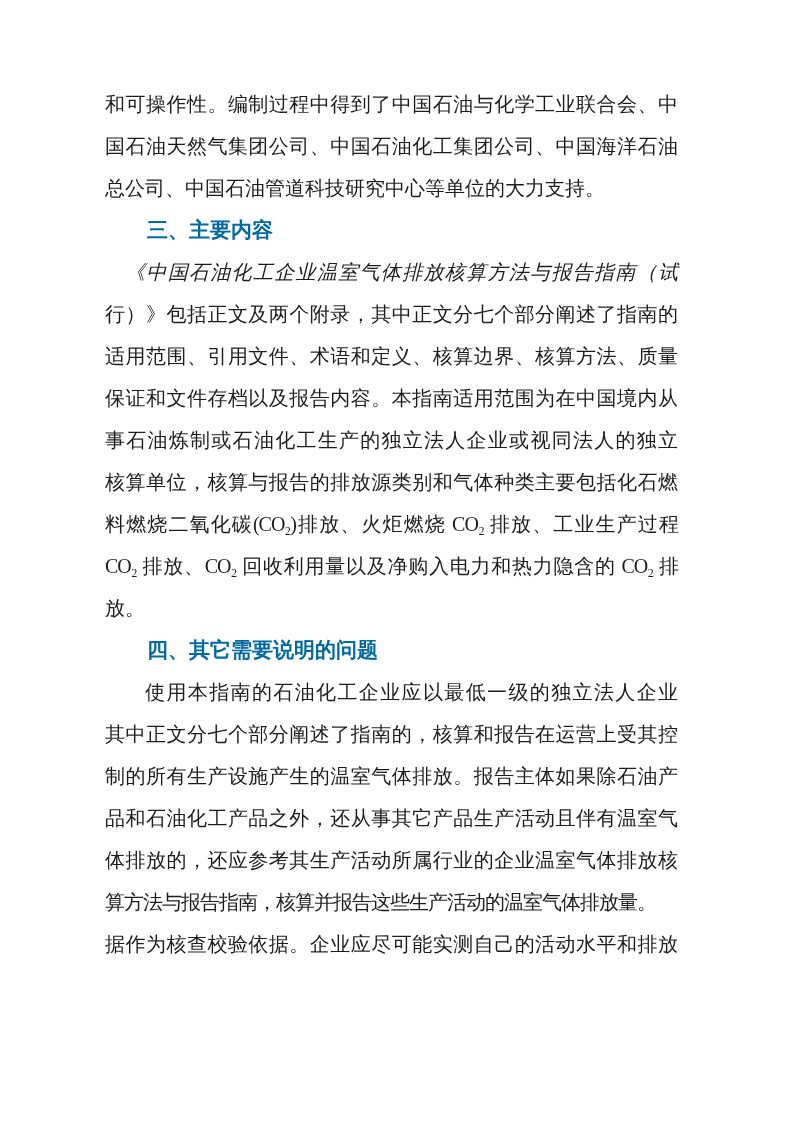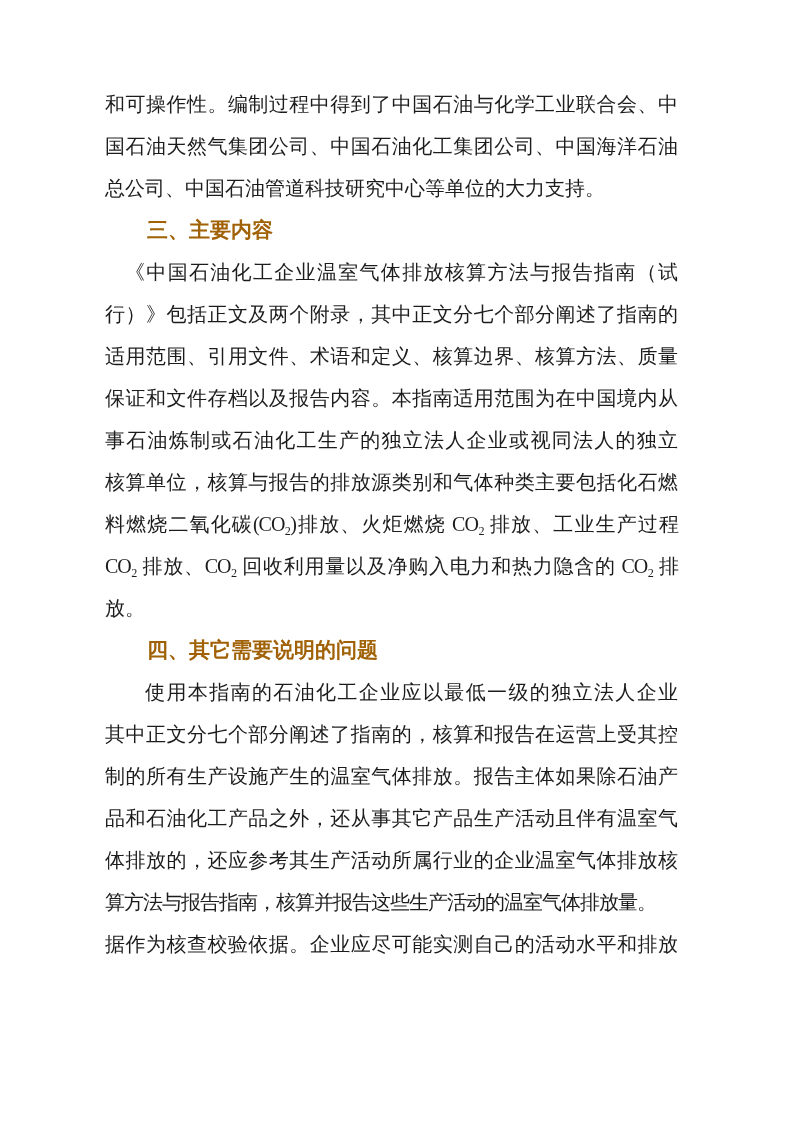--- a/index.html
+++ b/index.html
@@ -34,29 +34,29 @@
     text-align: justify;
     text-align-last: justify;
   }
   
   .l {
     text-align: right;
     text-align-last: left;
   }
   
   .ind2 { text-indent: 2em; }
-  .ind1 { text-indent: 1em; }
+  .ind1 { text-indent: 1em; font-style: italic; }
   
   .tight { letter-spacing: -1px; }
   
   .heading {
     font-family: "Liberation Sans", "DejaVu Sans", sans-serif;
     font-weight: bold;
     font-size: 21px;
-    color: #a16207;
+    color: #0369a1;
     text-indent: 2em;
     text-align: left;
     text-align-last: left;
   }
 </style>
 </head>
 <body>
 
 <div class="page">
   <div class="text-column">

